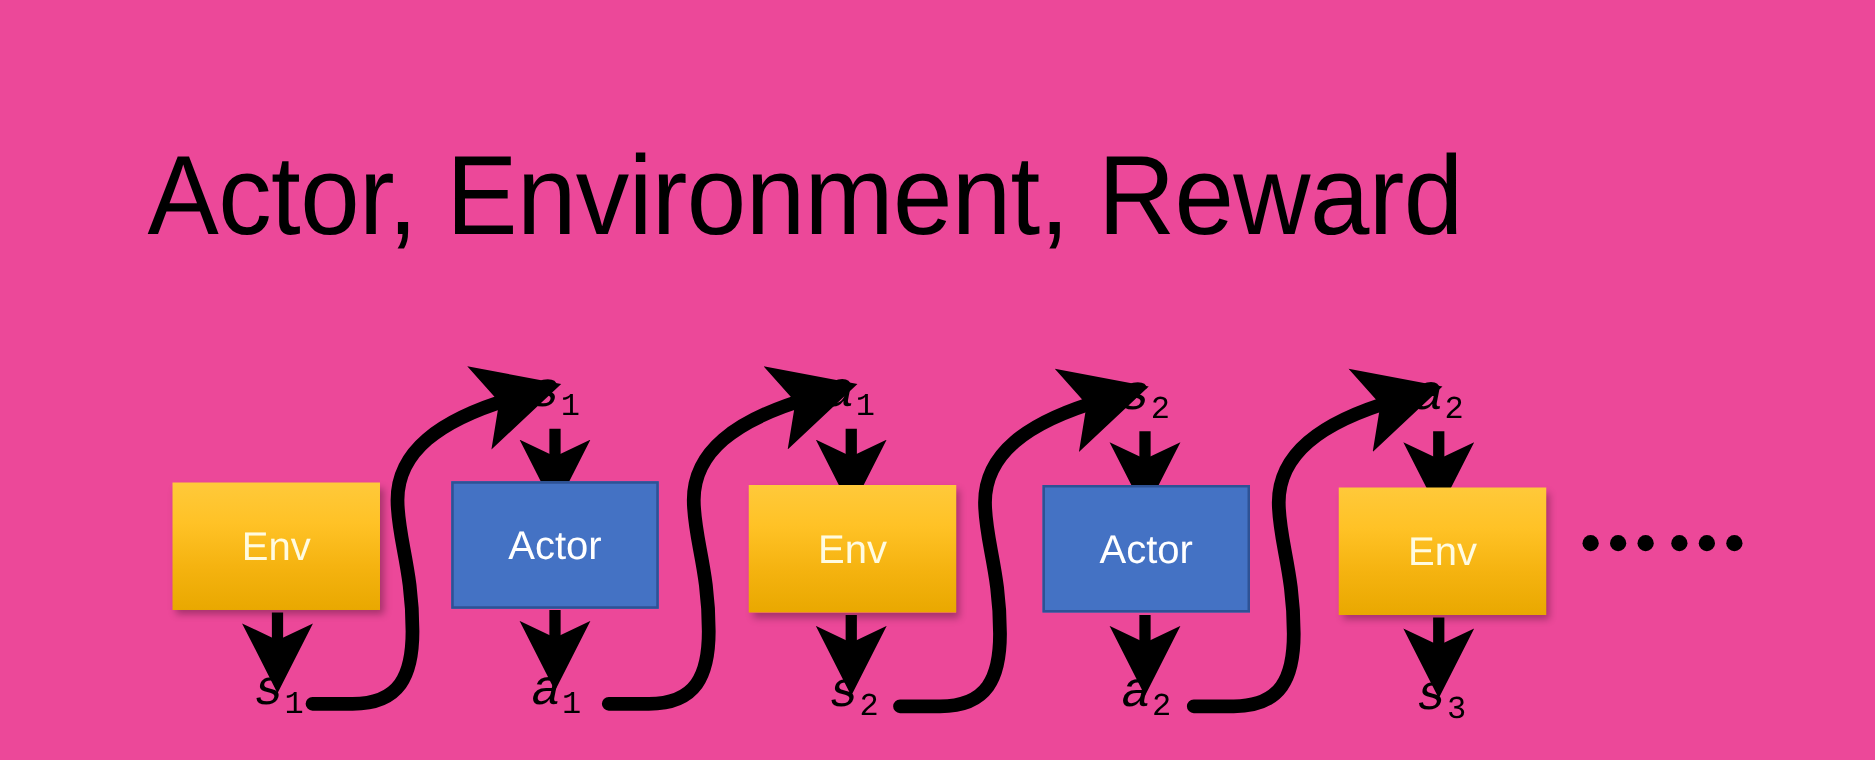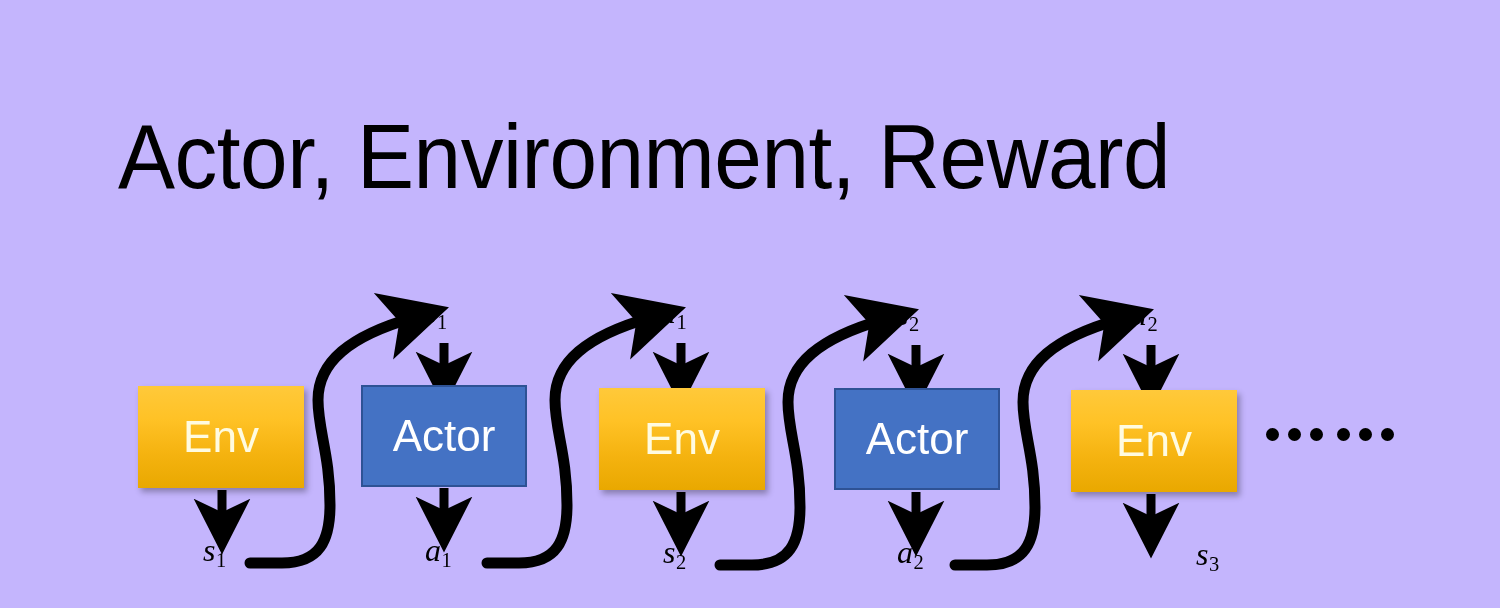--- a/index.html
+++ b/index.html
@@ -4,21 +4,21 @@
 <style>
   html, body {
     margin: 0;
     padding: 0;
     background: #ffffff;
   }
   #slide {
     position: relative;
     width: 1500px;
     height: 608px;
-    background: #c4b5fd;
+    background: #ec4899;
     overflow: hidden;
     font-family: "Liberation Sans", sans-serif;
   }
   
   #slide-title {
     position: absolute;
     left: 118px;
     top: 112px;
     font-family: "Liberation Sans", sans-serif;
     font-size: 90px;
@@ -48,42 +48,42 @@
   }
   
   .block {
     position: absolute;
     display: flex;
     align-items: center;
     justify-content: center;
     box-sizing: border-box;
     font-family: "Liberation Sans", sans-serif;
     font-weight: 400;
-    font-size: 44px;
+    font-size: 32px;
     color: #ffffff;
     line-height: 1;
   }
   .block.env {
     background: linear-gradient(to bottom, #FFC93A 0%, #FFC226 32%, #F5B310 66%, #E9A800 100%);
     border: none;
     box-shadow: 3px 4px 6px rgba(0,0,0,0.30);
     color: #FFFBE0;
   }
   .block.actor {
     background: #4472C4;
     border: 2px solid #2E5295;
     color: #FFFFFF;
     text-align: center;
   }
   
   .mlabel {
     position: absolute;
-    font-family: Liberation Serif, serif;
+    font-family: Liberation Mono, monospace;
     font-style: italic;
-    font-size: 32px;
+    font-size: 40px;
     color: #000000;
     white-space: nowrap;
     line-height: 1;
   }
   .mlabel sub {
     font-style: normal;
     font-size: 0.64em;
     vertical-align: -0.28em;
     margin-left: 0.5px;
   }
@@ -197,21 +197,21 @@
     </div>
 
     <div class="mlabel" style="left:663px; top:536px;">
       <span>s</span><sub>2</sub>
     </div>
 
     <div class="mlabel" style="left:897px; top:536px;">
       <span>a</span><sub>2</sub>
     </div>
 
-    <div class="mlabel" style="left:1196px; top:538px;">
+    <div class="mlabel" style="left:1133px; top:538px;">
       <span>s</span><sub>3</sub>
     </div>
 
     <div id="ellipsis">
       <span class="grp">
         <span class="dot"></span>
         <span class="dot"></span>
         <span class="dot"></span>
       </span>
       <span class="grp">

